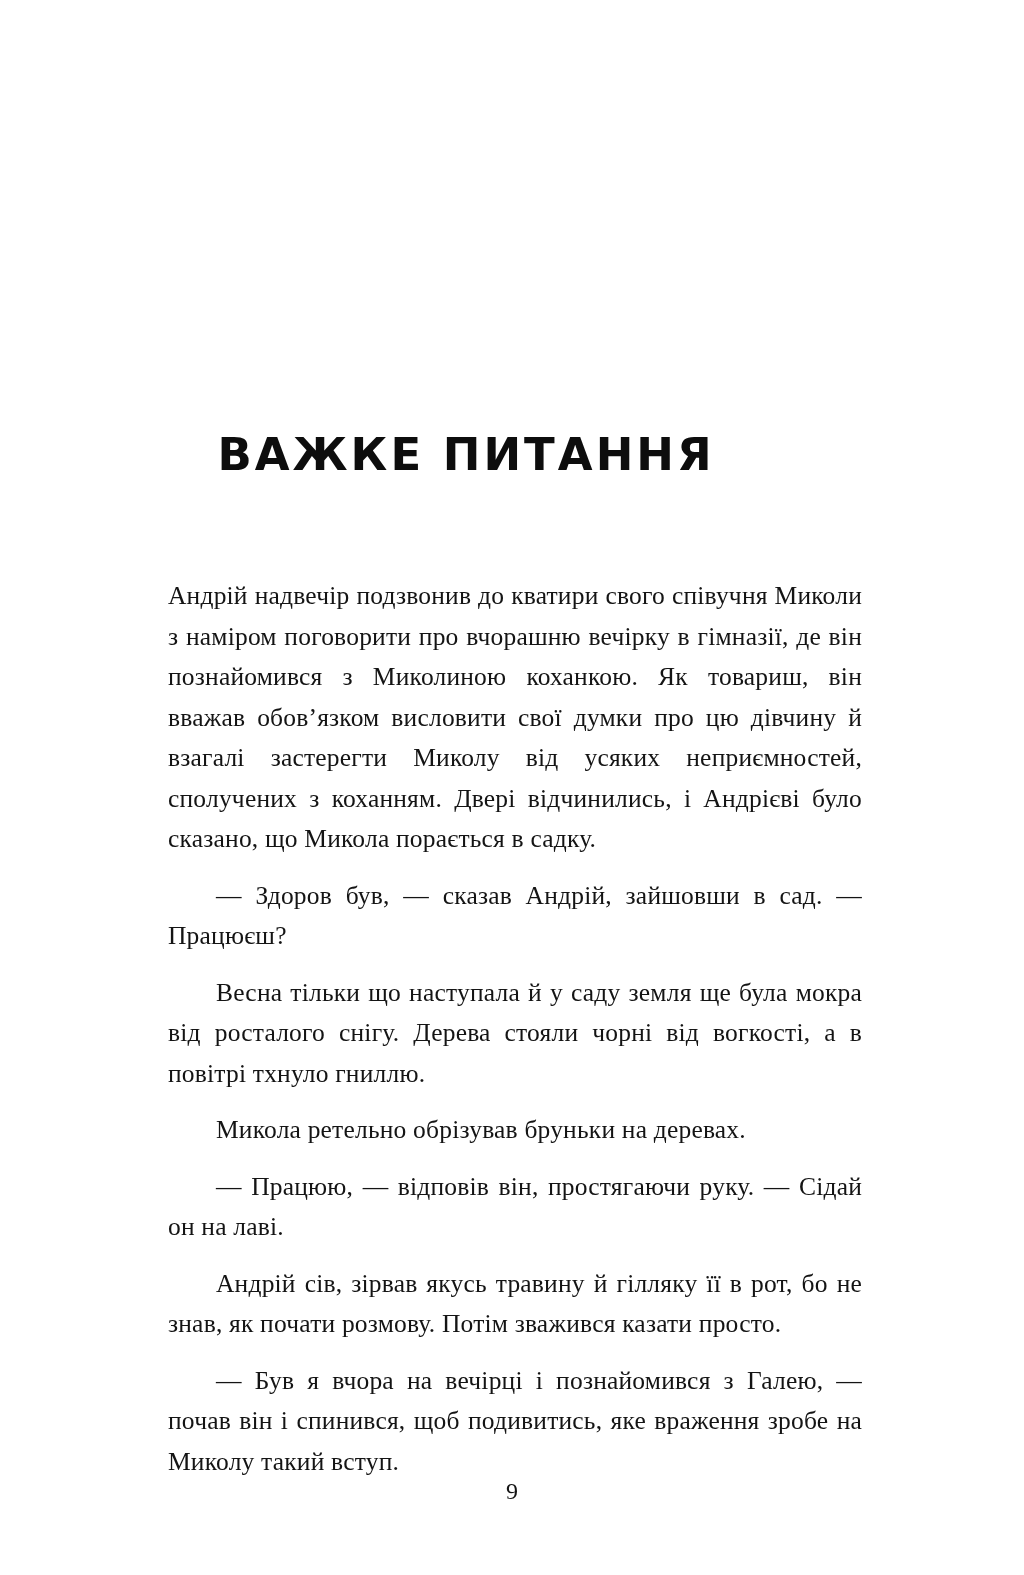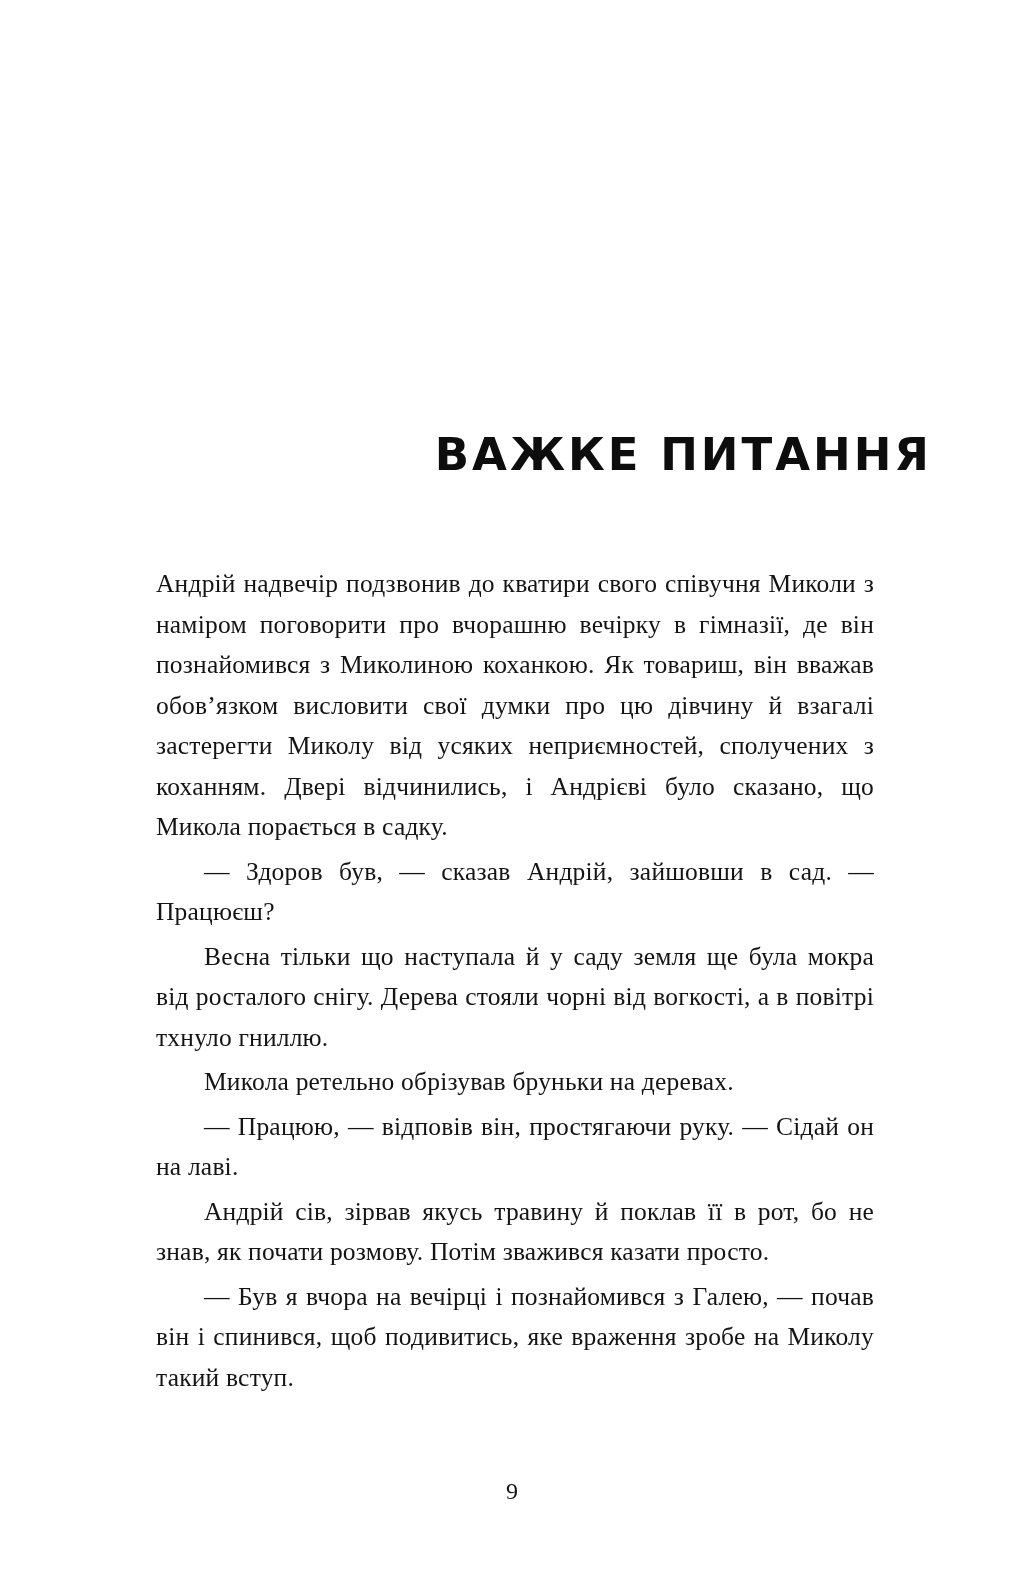--- a/index.html
+++ b/index.html
@@ -20,42 +20,42 @@
     height: 1575px;
     box-sizing: border-box;
     position: relative;
     background: #ffffff;
   }
   .chapter-title {
     position: absolute;
     top: 398px;
     left: 0;
     width: 932px;
-    text-align: right;
+    text-align: center;
     font-family: "DejaVu Sans", sans-serif;
     font-weight: bold;
     font-size: 45px;
     letter-spacing: 3px;
     color: #0d0d0d;
   }
   .body-text {
     position: absolute;
     top: 560px;
     left: 152px;
     width: 726px;
     font-family: "Liberation Serif", serif;
     font-size: 25.5px;
     line-height: 40.5px;
     color: #141414;
     text-align: justify;
     text-justify: inter-word;
     letter-spacing: 0.2px;
   }
   .body-text p {
-    margin: 4px;
+    margin: 16px;
     text-indent: 0;
   }
   .body-text p.indent {
     text-indent: 48px;
   }
   .page-number {
     position: absolute;
     bottom: 70px;
     left: 0;
     width: 1024px;
@@ -71,19 +71,19 @@
 <div class="page">
 
   <h1 class="chapter-title">ВАЖКЕ ПИТАННЯ</h1>
 
   <div class="body-text">
     <p>Андрій надвечір подзвонив до кватири свого співучня Миколи з наміром поговорити про вчорашню вечірку в гімназії, де він познайомився з Миколиною коханкою. Як товариш, він вважав обов’язком висловити свої думки про цю дівчину й взагалі застерегти Миколу від усяких неприємностей, сполучених з коханням. Двері відчинились, і Андрієві було сказано, що Микола порається в садку.</p>
     <p class="indent">— Здоров був, — сказав Андрій, зайшовши в сад. — Працюєш?</p>
     <p class="indent">Весна тільки що наступала й у саду земля ще була мокра від росталого снігу. Дерева стояли чорні від вогкості, а в повітрі тхнуло гниллю.</p>
     <p class="indent">Микола ретельно обрізував бруньки на деревах.</p>
     <p class="indent">— Працюю, — відповів він, простягаючи руку. — Сідай он на лаві.</p>
-    <p class="indent">Андрій сів, зірвав якусь травину й поклав її в рот, бо не знав, як почати розмову. Потім зважився казати просто.</p>
+    <p class="indent">Андрій сів, зірвав якусь травину й гілляку її в рот, бо не знав, як почати розмову. Потім зважився казати просто.</p>
     <p class="indent">— Був я вчора на вечірці і познайомився з Галею, — почав він і спинився, щоб подивитись, яке враження зробе на Миколу такий вступ.</p>
   </div>
 
   <div class="page-number">9</div>
 
 </div>
 
 </body></html>

